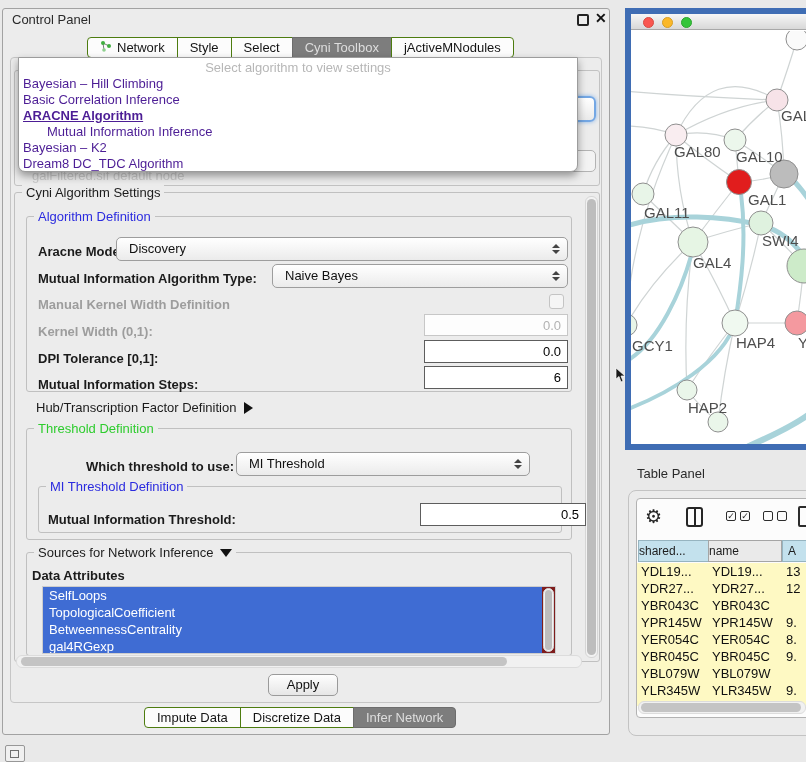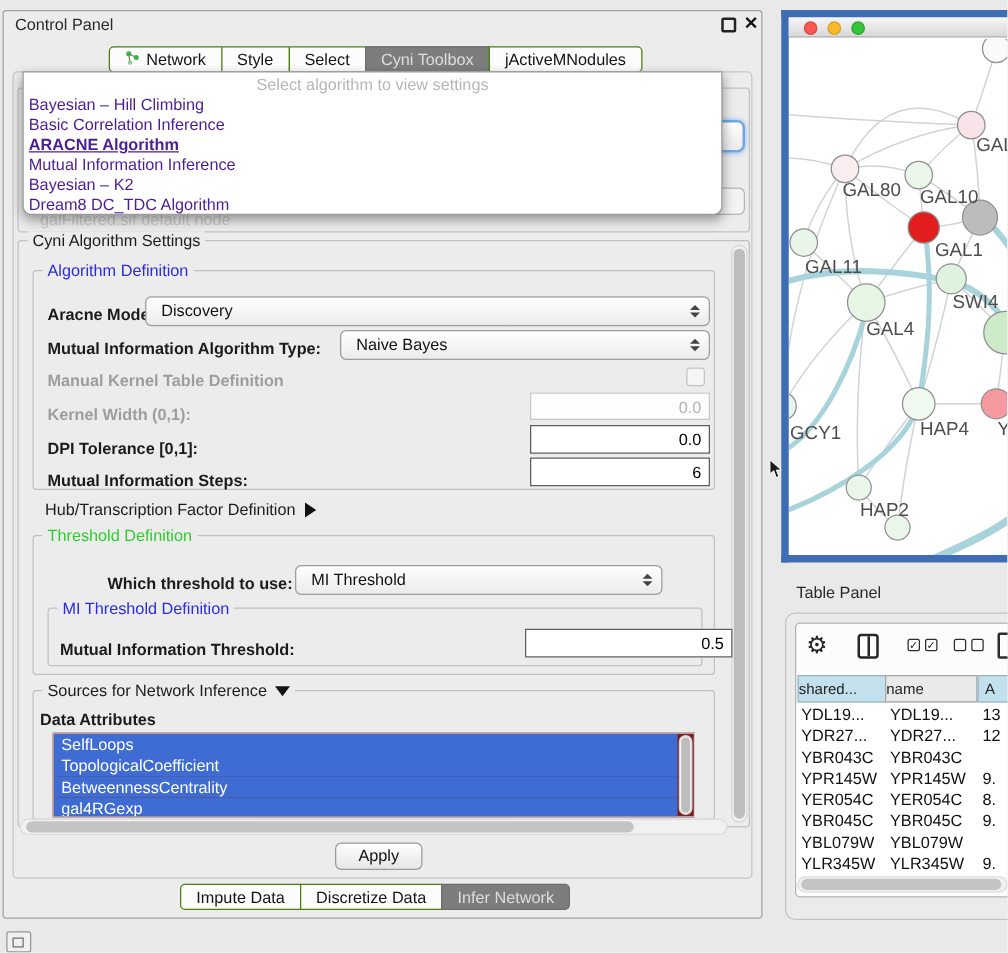--- a/index.html
+++ b/index.html
@@ -93,21 +93,21 @@
   .tp-inner { left:636px; top:498px; width:182px; height:220px; background:#fcfcfc; border:1px solid #b2b2b2; border-radius:4px; overflow:hidden; }
   .gear { left:645px; top:505px; font-size:19px; color:#262626; font-family:"DejaVu Sans",sans-serif; }
   .spliticon { left:686px; top:507px; width:17px; height:20px; border:2px solid #262626; border-radius:3px; }
   .spliticon i { position:absolute; left:50%; top:0; bottom:0; width:2px; background:#262626; transform:translateX(-1px); }
   .cbpair { display:flex; gap:4px; }
   .cb { width:10px; height:10px; border:1.5px solid #2c2c2c; border-radius:2px; font-size:9px; line-height:9px; text-align:center; color:#2c2c2c; }
   .partial-ic { left:798px; top:506px; width:14px; height:21px; border:2px solid #2c2c2c; border-radius:2px; }
   .th-cell { top:540px; height:22px; border:1px solid #a5a5a5; font-size:12px; color:#1d1d1d; line-height:20px; }
   .th-blue { background:#c3e1ed; border-color:#96b4c0; }
   .th-gray { background:#eaeaea; margin-left:-1px; }
-  .tbl-rows { left:637px; top:563px; width:169px; height:143px; overflow:hidden; background:#ffffff; }
+  .tbl-rows { left:637px; top:563px; width:169px; height:143px; overflow:hidden; background:#fef9c3; }
   .trow { display:flex; height:17px; line-height:17px; font-size:13px; color:#101010; }
   .trow .c1 { width:71px; padding-left:4px; }
   .trow .c2 { width:74px; padding-left:4px; }
   .trow .c3 { width:24px; padding-left:4px; }
 
   .mini-btn { left:5px; top:745px; width:20px; height:17px; border:1px solid #979797; border-radius:2px; background:#f0f0f0; }
   .mini-btn i { position:absolute; left:4px; top:4px; width:9px; height:8px; border:1px solid #6f6f6f; }
 </style>
 </head>
 <body>
@@ -151,21 +151,21 @@
   <div class="abs hid-group"></div>
   <div class="abs hid-combo"></div>
   <div class="abs hid-btn"></div>
   <div class="abs hid-text">galFiltered.sif default node</div>
 
   <div class="abs dd-overlay">
     <div class="dd-ghost">Select algorithm to view settings</div>
     <div class="dd-item" style="top:18px;">Bayesian – Hill Climbing</div>
     <div class="dd-item" style="top:34px;">Basic Correlation Inference</div>
     <div class="dd-item bold" style="top:50px;">ARACNE Algorithm</div>
-    <div class="dd-item" style="top:66px;">Mutual Information Inference</div>
+    <div class="dd-item" style="top:66px;margin-left:24px;">Mutual Information Inference</div>
     <div class="dd-item" style="top:82px;">Bayesian – K2</div>
     <div class="dd-item" style="top:98px;">Dream8 DC_TDC Algorithm</div>
   </div>
 
   <div class="abs group" style="left:14px; top:192px; width:586px; height:470px;"></div>
   <div class="abs gtitle" style="left:22px; top:185px;">Cyni Algorithm Settings</div>
 
   <div class="abs vsb" style="left:585px; top:196px; width:13px; height:462px;">
     <div class="thumb" style="top:2px; height:456px;"></div>
   </div>
@@ -184,21 +184,21 @@
 
   <div class="abs lbl" style="left:38px; top:271px;">Mutual Information Algorithm Type:</div>
   <div class="abs combo" style="left:272px; top:264px; width:296px; height:24px;">
     <span>Naive Bayes</span>
     <span class="arr">
         <i class="up"></i>
         <i class="dn"></i>
       </span>
   </div>
 
-  <div class="abs lbl gray" style="left:38px; top:297px;">Manual Kernel Table Definition</div>
+  <div class="abs lbl gray" style="left:38px; top:297px;">Manual Kernel Width Definition</div>
   <div class="abs checkbox" style="left:549px; top:294px;"></div>
 
   <div class="abs lbl gray" style="left:38px; top:324px;">Kernel Width (0,1):</div>
   <div class="abs field disabled" style="left:424px; top:314px; width:144px; height:22px;">0.0</div>
 
   <div class="abs lbl" style="left:38px; top:351px;">DPI Tolerance [0,1]:</div>
   <div class="abs field" style="left:424px; top:340px; width:144px; height:23px;">0.0</div>
 
   <div class="abs lbl" style="left:38px; top:377px;">Mutual Information Steps:</div>
   <div class="abs field" style="left:424px; top:366px; width:144px; height:23px;">6</div>

